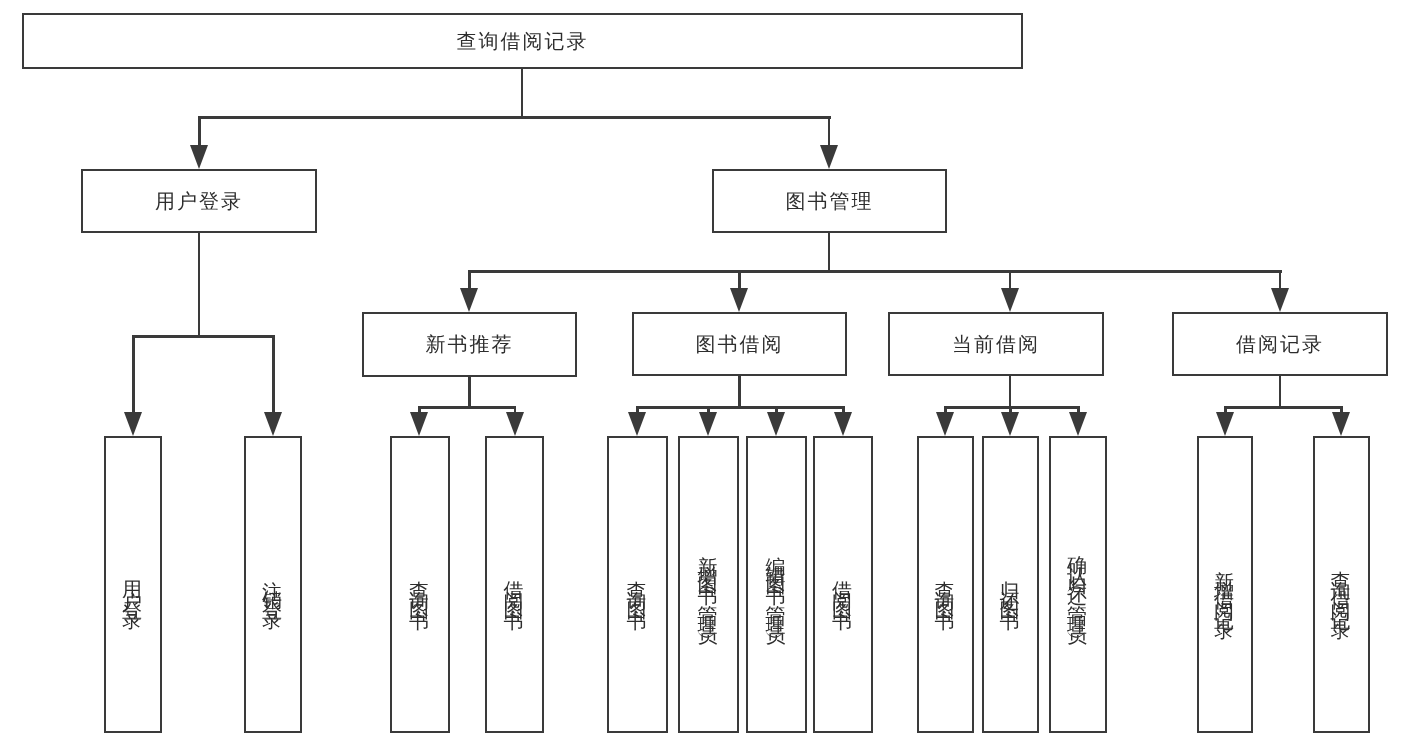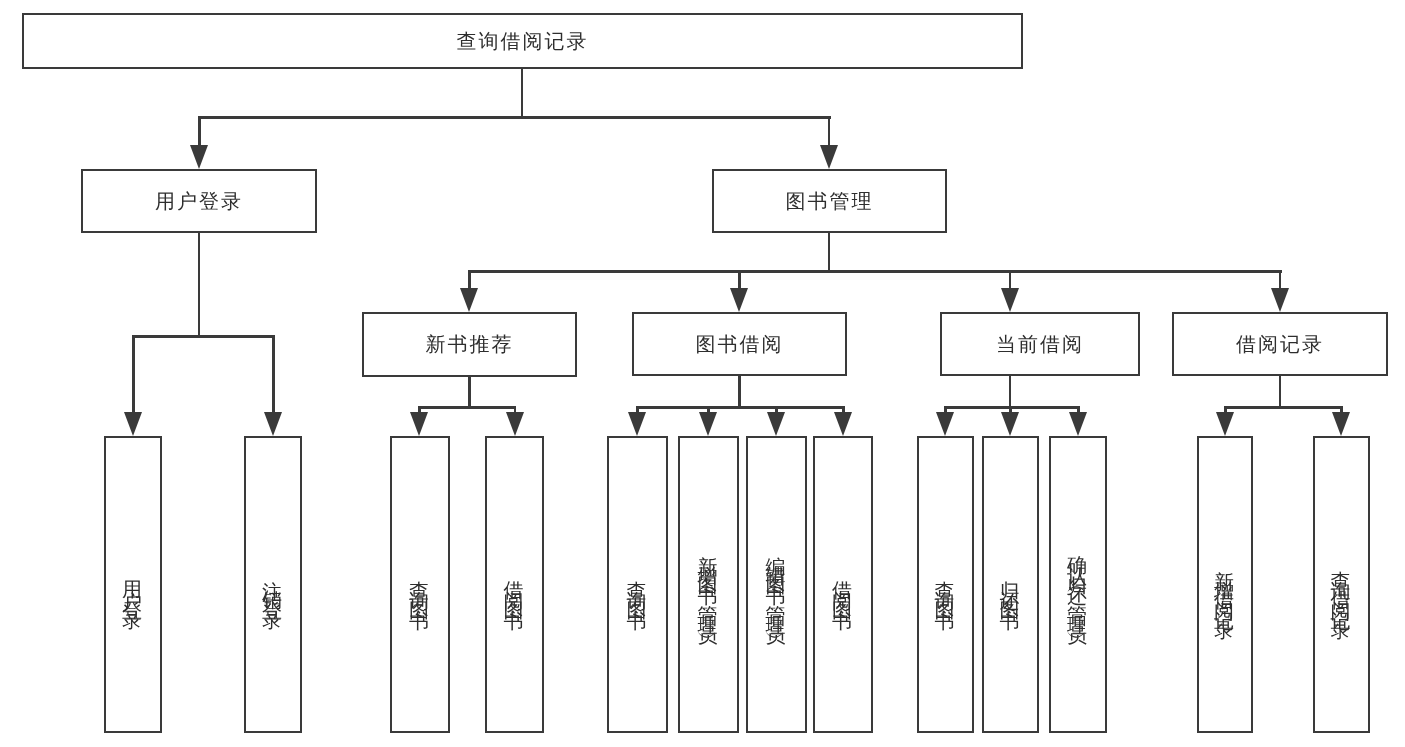--- a/index.html
+++ b/index.html
@@ -79,21 +79,21 @@
   <div class="arrow" style="left:1001px; top:288px;"></div>
   <div class="line" style="left:1278.5px; top:270px; width:2.5px; height:20px;"></div>
   <div class="arrow" style="left:1271px; top:288px;"></div>
 
   <div class="box" style="left:362px; top:312px; width:215px; height:65px;">
     <span>新书推荐</span>
   </div>
   <div class="box" style="left:632px; top:312px; width:215px; height:64px;">
     <span>图书借阅</span>
   </div>
-  <div class="box" style="left:940px; top:312px; width:200px; height:64px;">
+  <div class="box" style="left:888px; top:312px; width:216px; height:64px;">
     <span>当前借阅</span>
   </div>
   <div class="box" style="left:1172px; top:312px; width:216px; height:64px;">
     <span>借阅记录</span>
   </div>
 
   <div class="line" style="left:468px; top:375px; width:2.5px; height:33px;"></div>
   <div class="line" style="left:418px; top:406px; width:98px; height:2.5px;"></div>
   <div class="line" style="left:418px; top:406px; width:2.5px; height:8px;"></div>
   <div class="arrow" style="left:410px; top:412px;"></div>

